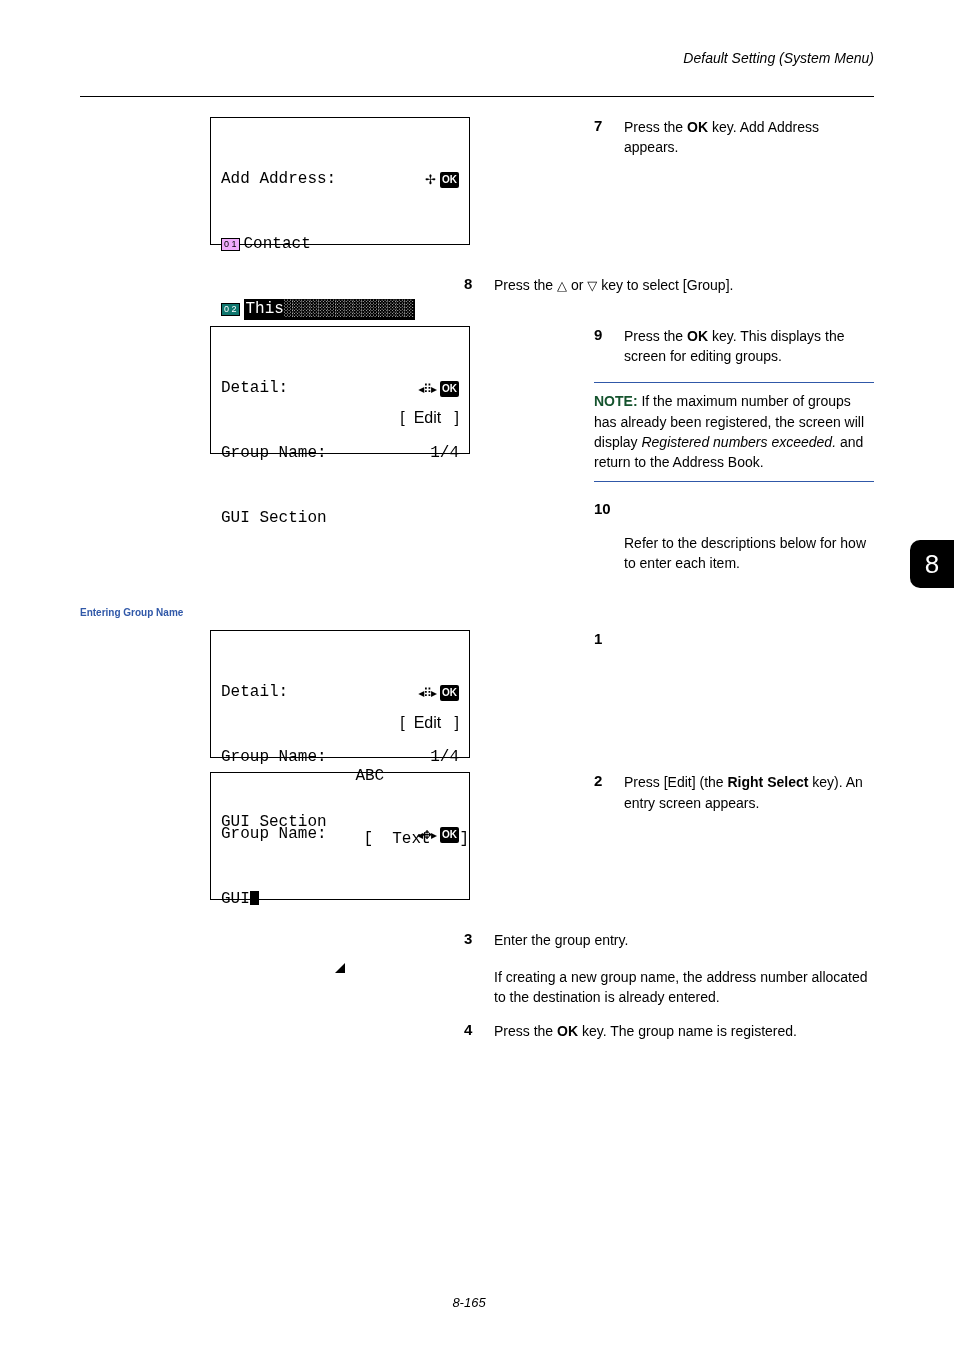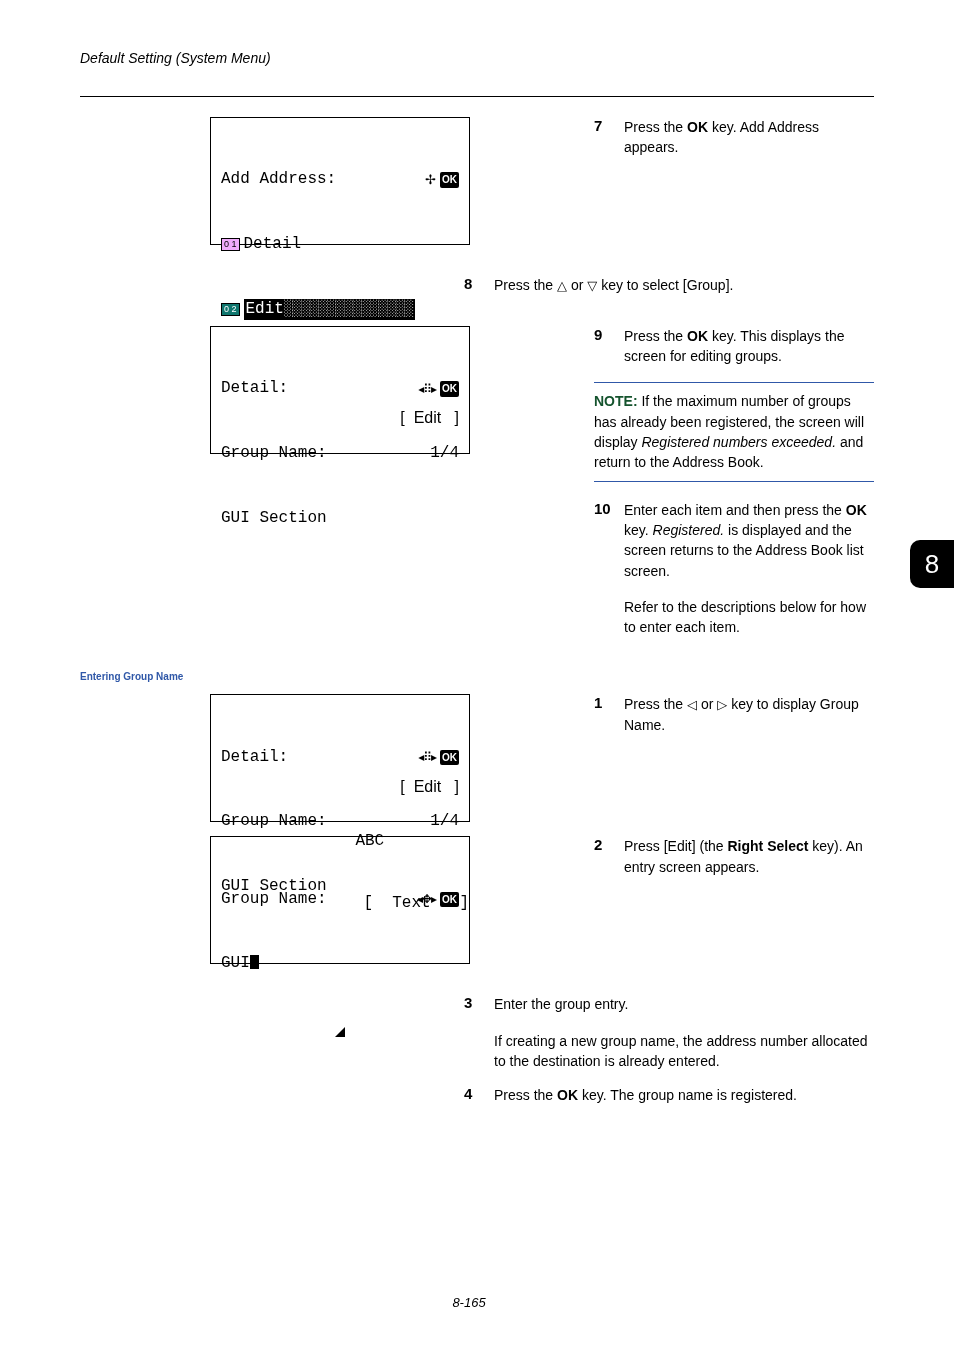--- a/index.html
+++ b/index.html
@@ -15,21 +15,21 @@
     padding: 50px 80px 40px 80px;
     position: relative;
     height: 100%;
   }
   .header-line {
     border-top: 1px solid #000;
     margin-bottom: 6px;
   }
   .header-title {
     font-style: italic;
-    text-align: left;
+    text-align: right;
     font-size: 14px;
     margin-bottom: 30px;
   }
   .row {
     display: flex;
     align-items: flex-start;
     margin-bottom: 14px;
   }
   .left-col { width: 360px; flex: none; }
   .right-col { flex: 1; padding-left: 24px; }
@@ -165,22 +165,22 @@
   <div class="header-title">Default Setting (System Menu)</div>
   <div class="header-line"></div>
 
   <div class="row" style="margin-top:20px;">
     <div class="left-col leftpad">
       <div class="lcd">
         <div class="topline">
           <span>Add Address:</span>
           <span class="ok-badge"><span class="arrows4">✢</span><span class="ok-box">OK</span></span>
         </div>
-        <div><span class="num-badge">0 1</span><span>Detail</span></div>
-        <div><span class="num-badge inv">0 2</span><span class="sel-row"><span>Edit</span><span class="hashfill">░░░░░░░░░░░░░░░</span></span></div>
+        <div><span class="num-badge">0 1</span><span>Contact</span></div>
+        <div><span class="num-badge inv">0 2</span><span class="sel-row"><span>This</span><span class="hashfill">░░░░░░░░░░░░░░░</span></span></div>
       </div>
     </div>
     <div class="right-col">
       <div class="step">
         <div class="step-num">7</div>
         <div class="step-body">
           <span>Press the </span><b>OK</b><span> key. Add Address appears.</span>
         </div>
       </div>
     </div>
@@ -218,23 +218,20 @@
         <div class="step-num">9</div>
         <div class="step-body">
           <span>Press the </span><b>OK</b><span> key. This displays the screen for editing groups.</span>
         </div>
       </div>
       <div class="notebox">
         <span class="note-label">NOTE:</span><span> If the maximum number of groups has already been registered, the screen will display </span><span class="italic">Registered numbers exceeded.</span><span> and return to the Address Book.</span>
       </div>
       <div class="step">
         <div class="step-num">10</div>
-        <div class="step-body">
-          <span>Enter each item and then press the </span><b>OK</b><span> key. </span><span class="italic">Registered.</span><span> is displayed and the screen returns to the Address Book list screen.</span>
-        </div>
       </div>
       <div class="step-body-indent">Refer to the descriptions below for how to enter each item.</div>
     </div>
   </div>
 
   <div class="section-heading">Entering Group Name</div>
 
   <div class="row">
     <div class="left-col leftpad">
       <div class="lcd">
@@ -246,23 +243,20 @@
           <span>Group Name:</span>
           <span>1/4</span>
         </div>
         <div>GUI Section</div>
         <div class="bottom-right">[  Edit   ]</div>
       </div>
     </div>
     <div class="right-col">
       <div class="step">
         <div class="step-num">1</div>
-        <div class="step-body">
-          <span>Press the </span><span class="tri">◁</span><span> or </span><span class="tri">▷</span><span> key to display Group Name.</span>
-        </div>
       </div>
     </div>
   </div>
 
   <div class="row" style="margin-top:10px;">
     <div class="left-col leftpad">
       <div class="lcd">
         <div class="topline">
           <span>Group Name:</span>
           <span class="ok-badge"><span class="nav-dots">◂✥▸</span><span class="ok-box">OK</span></span>

